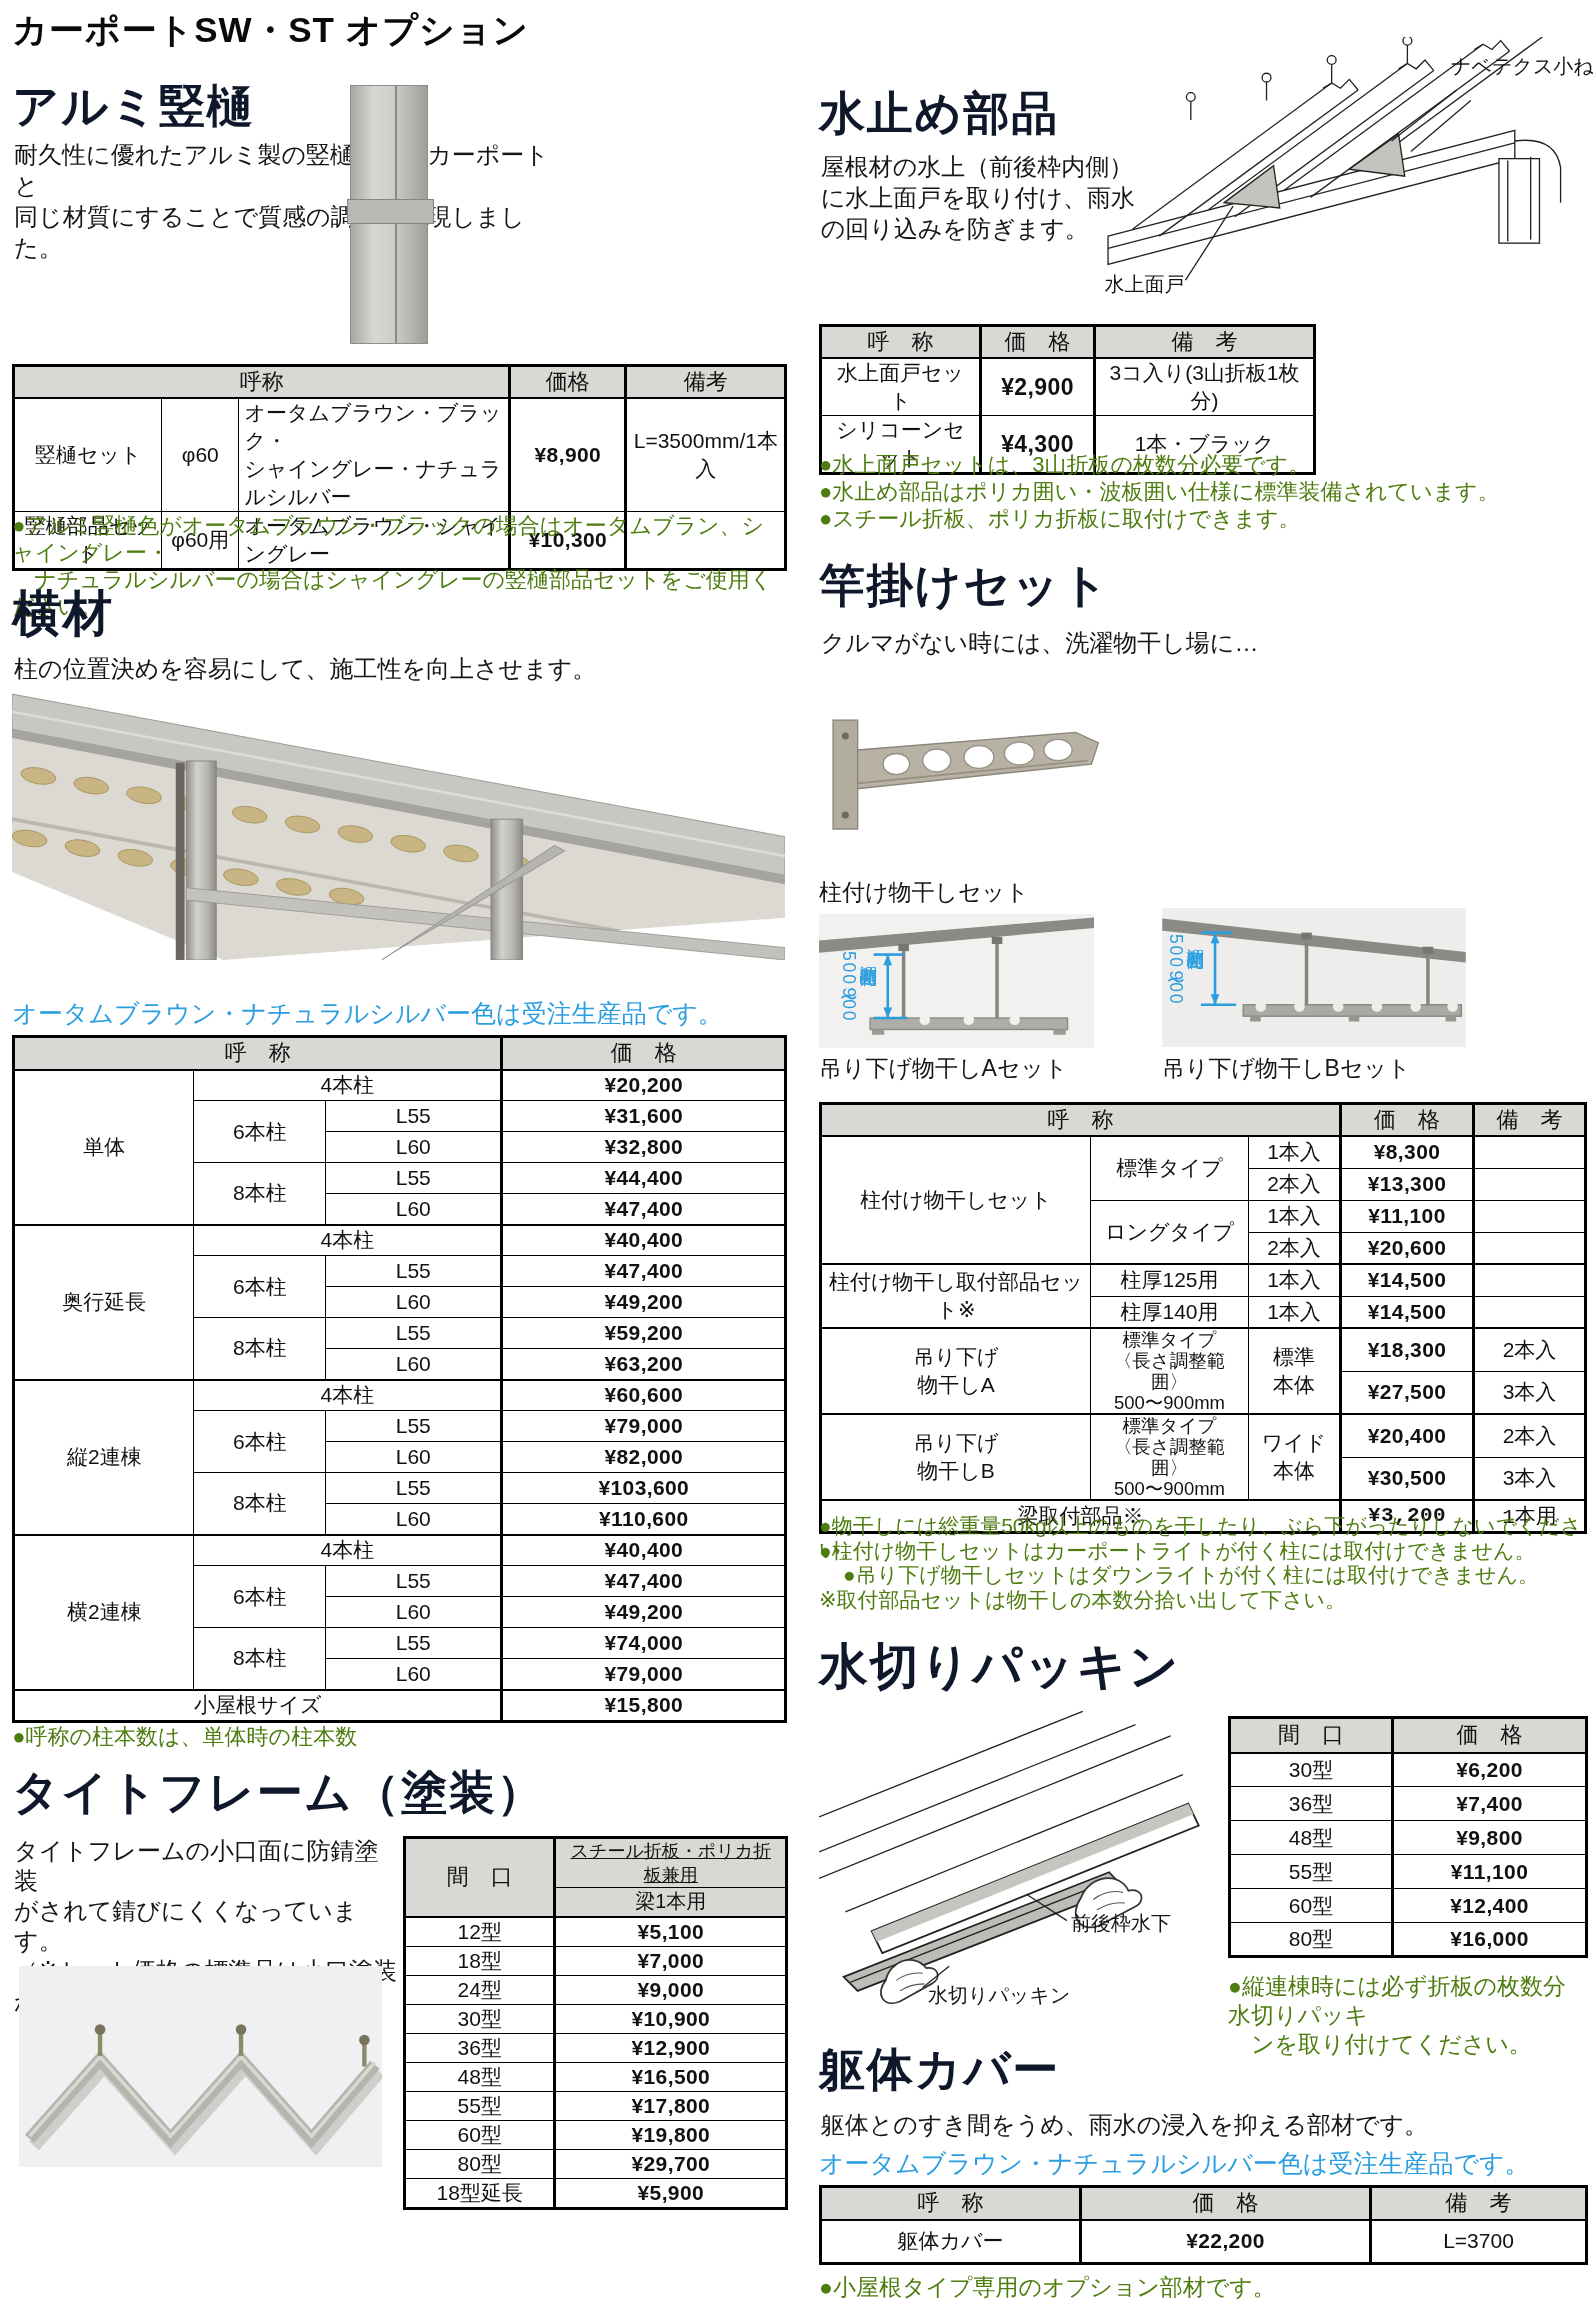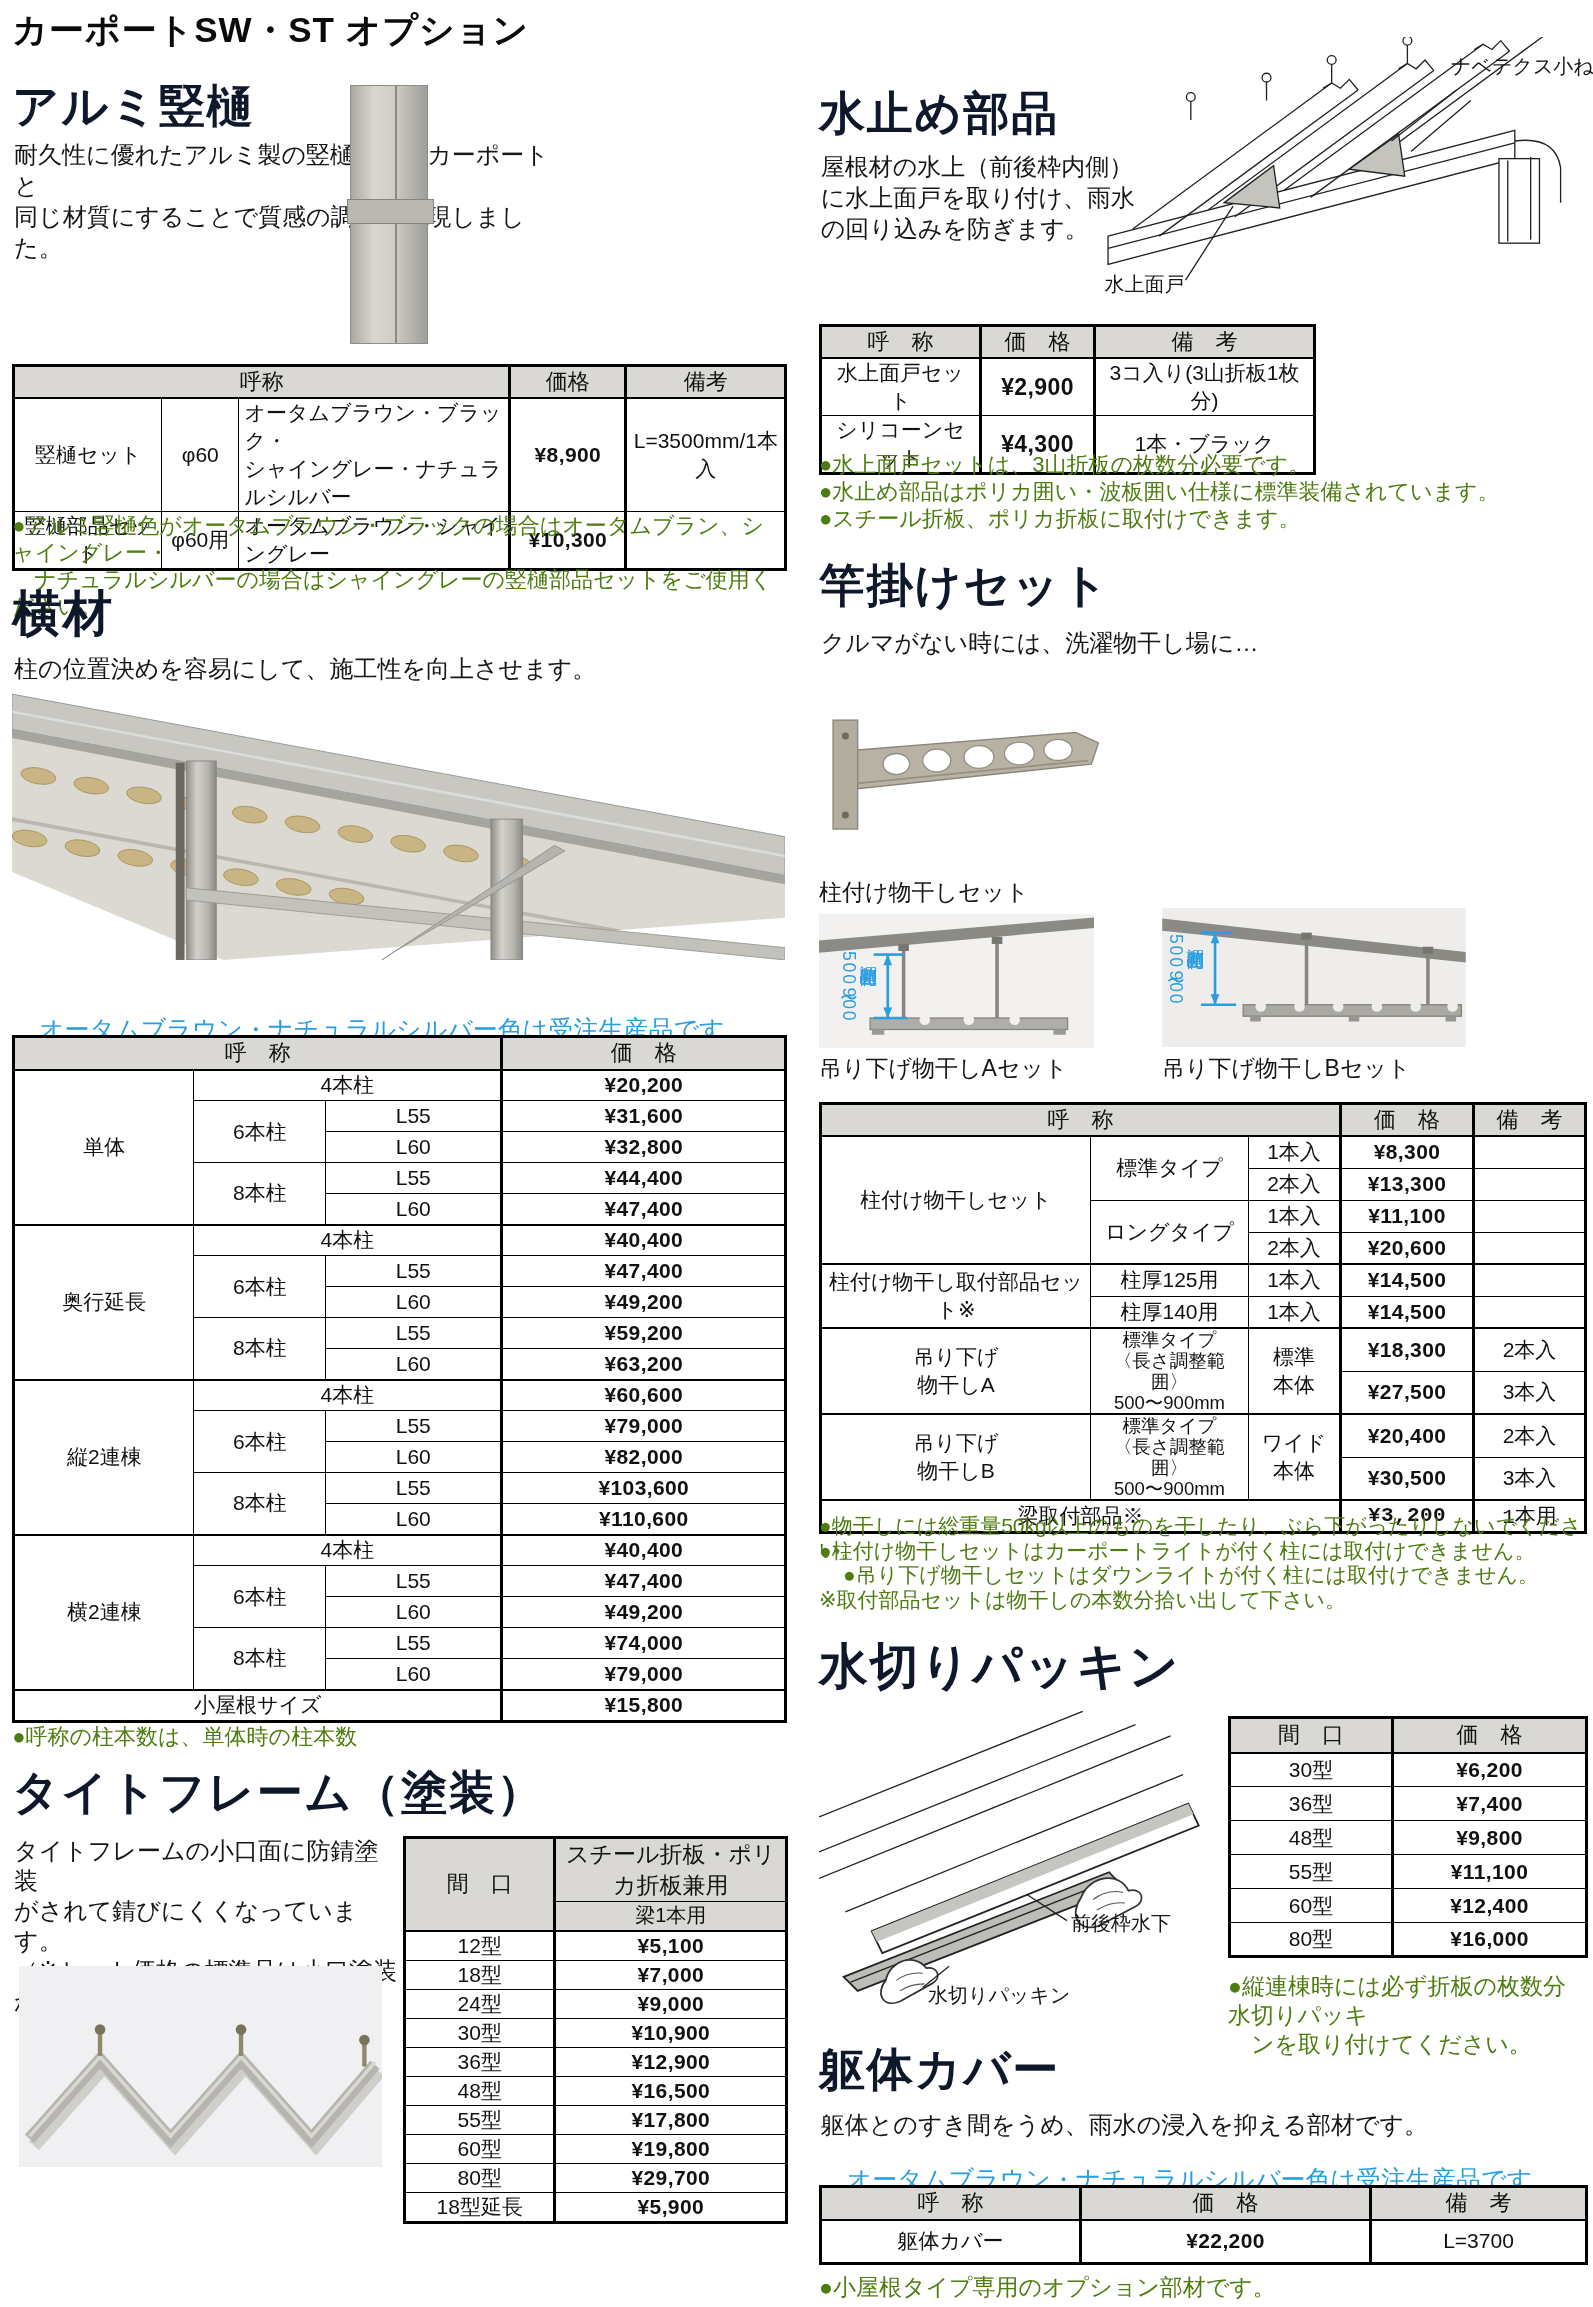--- a/index.html
+++ b/index.html
@@ -8,21 +8,21 @@
   .abs{position:absolute;}
   .col{position:absolute;top:0;height:2307px;}
   #col-left{left:12.3px;width:773px;}
   #col-right{left:819px;width:768px;}
   .h1{font-size:35px;font-weight:bold;color:#0a0a0a;letter-spacing:0.9px;white-space:nowrap;}
   .h2{font-size:46px;font-weight:bold;color:#0f172a;letter-spacing:1.8px;white-space:nowrap;}
   .desc{font-size:24px;line-height:31px;color:#161616;}
   .note{font-size:22px;line-height:27px;color:#4d7c0f;}
   .blue{color:#2b9ee0;}
   .pre{white-space:pre-line;}
-  .tr{text-align:center;margin-top:16px;}
+  .tr{text-align:left;}
   
   table.tb{border-collapse:collapse;table-layout:fixed;background:#fff;border:3.5px solid #000;}
   table.tb td{border:1.8px solid #000;font-size:21px;text-align:center;vertical-align:middle;
               padding:0 5.3px;color:#111;overflow:hidden;}
   table.tb tr.hd td{background:#d9d8d4;font-size:22px;border-bottom:2.6px solid #000;}
   td.price{font-weight:bold;font-size:25px;letter-spacing:0.4px;}
   td.pr{text-align:right;padding-right:33px;}
   td.pr2{text-align:right;padding-right:23px;}
   td.pr3{text-align:right;padding-right:14px;}
   .bl{border-left:3.5px solid #000 !important;}
@@ -284,21 +284,21 @@
     </svg>
 
     <table class="tb abs" style="top:1836px;left:391px;width:382px;">
       <colgroup>
           <col style="width:150px">
           <col style="width:232px">
         </colgroup>
       <tbody>
           <tr class="hd" style="height:29px;">
         <td rowspan="2">間　口</td>
-        <td class="bl" style="font-size:23px;border-bottom:1.8px solid #000;">スチール折板・ポリカ折板兼用</td>
+        <td class="bl" style="font-size:18px;border-bottom:1.8px solid #000;text-decoration:underline;">スチール折板・ポリカ折板兼用</td>
       </tr>
       <tr class="hd" style="height:29px;">
         <td class="bl" style="font-size:20px;">梁1本用</td>
       </tr>
       <tr style="height:28px;">
             <td>12型</td>
             <td class="bl price pr2">¥5,100</td>
           </tr>
       <tr style="height:28px;">
             <td>18型</td>

